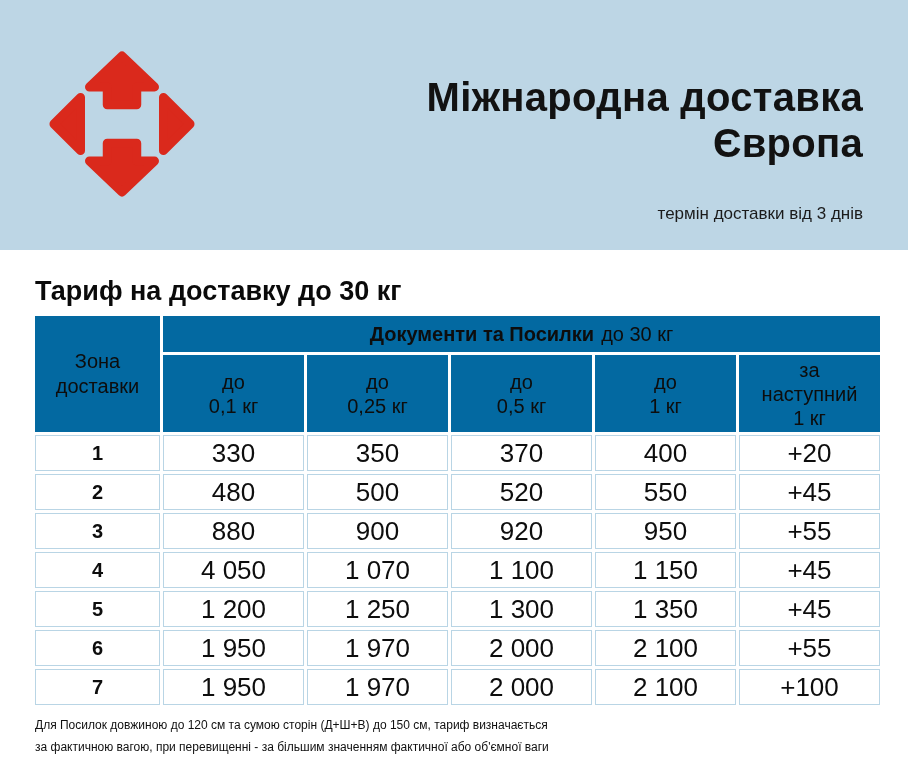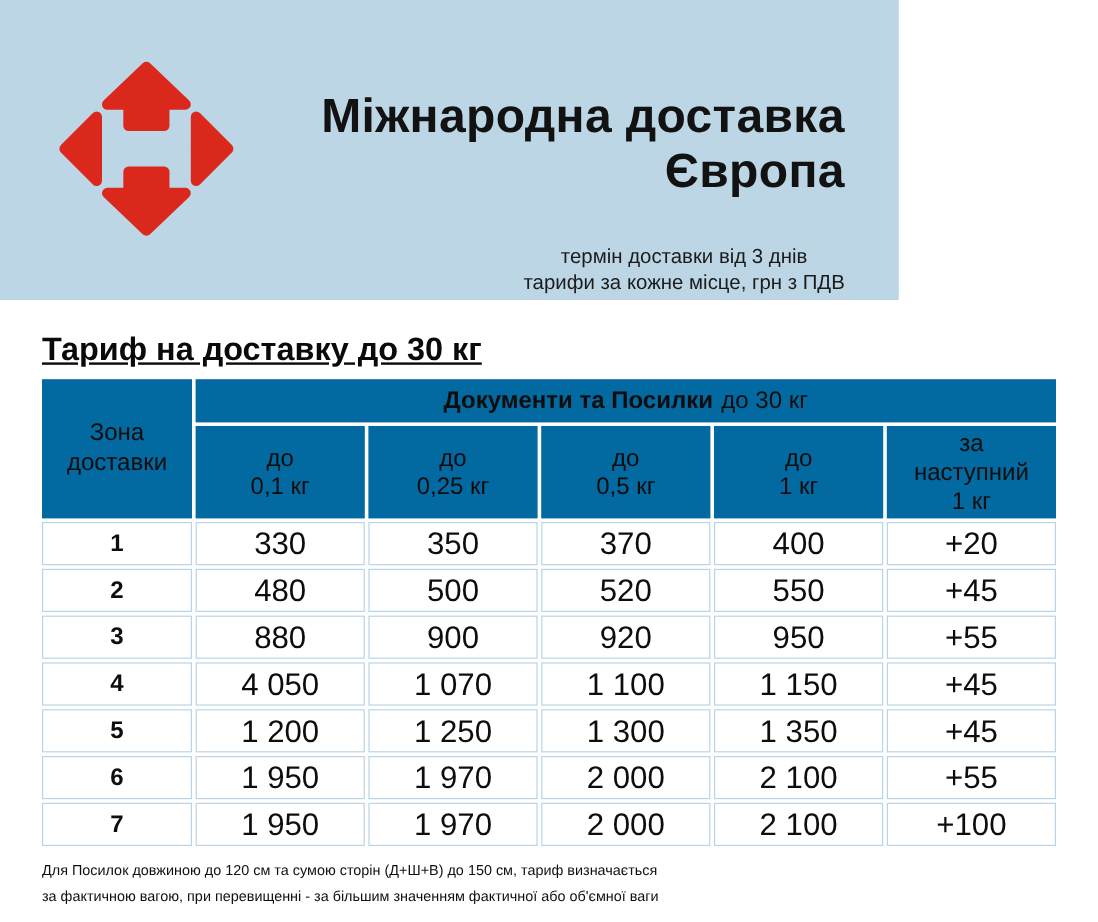--- a/index.html
+++ b/index.html
@@ -7,21 +7,21 @@
   body {
     height:768px;
     font-family:"Liberation Sans","DejaVu Sans",sans-serif;
     color:#0d0d0d;
     overflow:hidden;
   }
 
   
   .band {
     position:relative;
-    width:749px; height:250px;
+    width:908px; height:250px;
     background:#BDD6E5;
   }
   .logo {
     position:absolute; left:48px; top:50px;
     width:148px; height:148px;
   }
   .title-wrap {
     position:absolute; top:74px; right:45px;
     text-align:right;
   }
@@ -30,21 +30,21 @@
     letter-spacing:.3px; color:#121212;
   }
   .subtitle-wrap {
     position:absolute; top:203px; right:45px;
     text-align:center; font-size:17px; line-height:22px; color:#1b1b1b;
   }
 
   
   .section-heading {
     margin:26px 35px 9px 35px;
-    font-size:27px; font-weight:700; color:#0a0a0a;text-decoration:underline;
+    font-size:27px; font-weight:700; color:#0a0a0a;
   }
 
   
   .tariff-table {
     margin:0 35px;
     width:845px;
     display:grid;
     grid-template-columns:125px repeat(5, 1fr);
     grid-template-rows:36px 77px repeat(7, 36px);
     gap:3px;
@@ -88,21 +88,20 @@
     </g>
   </svg>
 
   <div class="title-wrap">
     <div class="title-line">Міжнародна доставка</div>
     <div class="title-line">Європа</div>
   </div>
 
   <div class="subtitle-wrap">
     <div>термін доставки від 3 днів</div>
-    <div>тарифи за кожне місце, грн з ПДВ</div>
   </div>
 </div>
 
 <div class="section-heading">Тариф на доставку до 30 кг</div>
 
 <div class="tariff-table">
 
   <div class="cell hcell zone-head">Зона
 доставки</div>
   <div class="cell hcell group-head">

